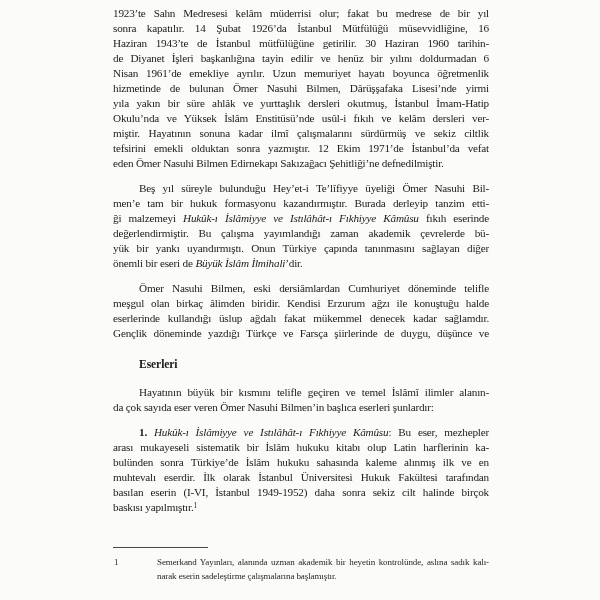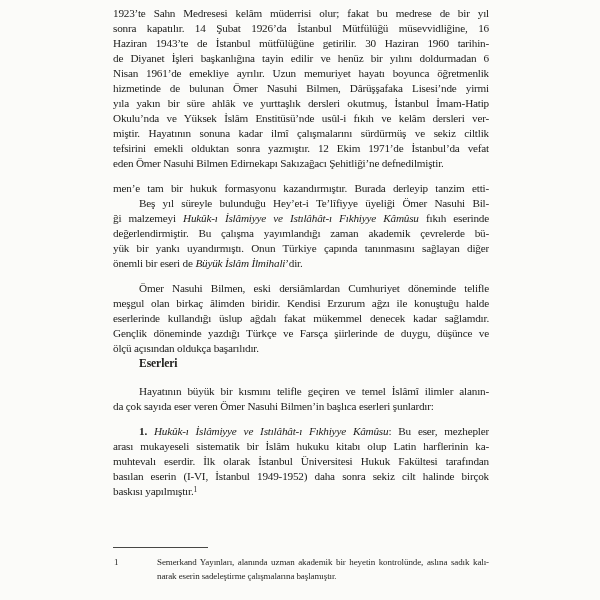--- a/index.html
+++ b/index.html
@@ -32,20 +32,21 @@
     overflow: hidden;
     white-space: normal;
   }
   .line.last { text-align-last: left; }
   .paragraph.indent .line.first { padding-left: 26px; }
   .heading {
     font-weight: bold;
     font-size: 11.6px;
     line-height: 15px;
     padding-left: 26px;
+    margin-top: 16px;
     margin-bottom: 13px;
     letter-spacing: -0.1px;
   }
   em { font-style: italic; }
   strong { font-weight: bold; }
   sup.fn-ref {
     font-size: 7.5px;
     line-height: 0;
     position: relative;
     top: -3.5px;
@@ -86,42 +87,42 @@
         <div class="line"><span>de Diyanet İşleri başkanlığına tayin edilir ve henüz bir yılını doldurmadan 6</span></div>
         <div class="line"><span>Nisan 1961’de emekliye ayrılır. Uzun memuriyet hayatı boyunca öğretmenlik</span></div>
         <div class="line"><span>hizmetinde de bulunan Ömer Nasuhi Bilmen, Dârüşşafaka Lisesi’nde yirmi</span></div>
         <div class="line"><span>yıla yakın bir süre ahlâk ve yurttaşlık dersleri okutmuş, İstanbul İmam-Hatip</span></div>
         <div class="line"><span>Okulu’nda ve Yüksek İslâm Enstitüsü’nde usûl-i fıkıh ve kelâm dersleri ver-</span></div>
         <div class="line"><span>miştir. Hayatının sonuna kadar ilmî çalışmalarını sürdürmüş ve sekiz ciltlik</span></div>
         <div class="line"><span>tefsirini emekli olduktan sonra yazmıştır. 12 Ekim 1971’de İstanbul’da vefat</span></div>
         <div class="line last"><span>eden Ömer Nasuhi Bilmen Edirnekapı Sakızağacı Şehitliği’ne defnedilmiştir.</span></div>
       </div>
       <div class="paragraph indent">
+        <div class="line first"><span>Beş yıl süreyle bulunduğu Hey’et-i Te’lîfiyye üyeliği Ömer Nasuhi Bil-</span></div>
         <div class="line"><span>men’e tam bir hukuk formasyonu kazandırmıştır. Burada derleyip tanzim etti-</span></div>
-        <div class="line first"><span>Beş yıl süreyle bulunduğu Hey’et-i Te’lîfiyye üyeliği Ömer Nasuhi Bil-</span></div>
         <div class="line"><span>ği malzemeyi </span><em>Hukûk-ı İslâmiyye ve Istılâhât-ı Fıkhiyye Kâmûsu</em><span> fıkıh eserinde</span></div>
         <div class="line"><span>değerlendirmiştir. Bu çalışma yayımlandığı zaman akademik çevrelerde bü-</span></div>
         <div class="line"><span>yük bir yankı uyandırmıştı. Onun Türkiye çapında tanınmasını sağlayan diğer</span></div>
         <div class="line last"><span>önemli bir eseri de </span><em>Büyük İslâm İlmihali</em><span>’dir.</span></div>
       </div>
       <div class="paragraph indent">
         <div class="line first"><span>Ömer Nasuhi Bilmen, eski dersiâmlardan Cumhuriyet döneminde telifle</span></div>
         <div class="line"><span>meşgul olan birkaç âlimden biridir. Kendisi Erzurum ağzı ile konuştuğu halde</span></div>
         <div class="line"><span>eserlerinde kullandığı üslup ağdalı fakat mükemmel denecek kadar sağlamdır.</span></div>
         <div class="line"><span>Gençlik döneminde yazdığı Türkçe ve Farsça şiirlerinde de duygu, düşünce ve</span></div>
-        <div class="line last"><span>ölçü açısından oldukça başarılıdır.</span></div>
       </div>
       <div class="heading">Eserleri</div>
       <div class="paragraph indent">
         <div class="line first"><span>Hayatının büyük bir kısmını telifle geçiren ve temel İslâmî ilimler alanın-</span></div>
         <div class="line last"><span>da çok sayıda eser veren Ömer Nasuhi Bilmen’in başlıca eserleri şunlardır:</span></div>
       </div>
       <div class="paragraph indent">
         <div class="line first"><strong>1. </strong><em>Hukûk-ı İslâmiyye ve Istılâhât-ı Fıkhiyye Kâmûsu</em><span>: Bu eser, mezhepler</span></div>
         <div class="line"><span>arası mukayeseli sistematik bir İslâm hukuku kitabı olup Latin harflerinin ka-</span></div>
+        <div class="line"><span>bulünden sonra Türkiye’de İslâm hukuku sahasında kaleme alınmış ilk ve en</span></div>
         <div class="line"><span>muhtevalı eserdir. İlk olarak İstanbul Üniversitesi Hukuk Fakültesi tarafından</span></div>
         <div class="line"><span>basılan eserin (I-VI, İstanbul 1949-1952) daha sonra sekiz cilt halinde birçok</span></div>
         <div class="line last"><span>baskısı yapılmıştır.</span><sup class="fn-ref">1</sup></div>
       </div>
     </main>
   <div class="footnote-area">
     <hr class="footnote-sep">
     <div class="footnote">
       <span class="fn-num">1</span>
       <div>

